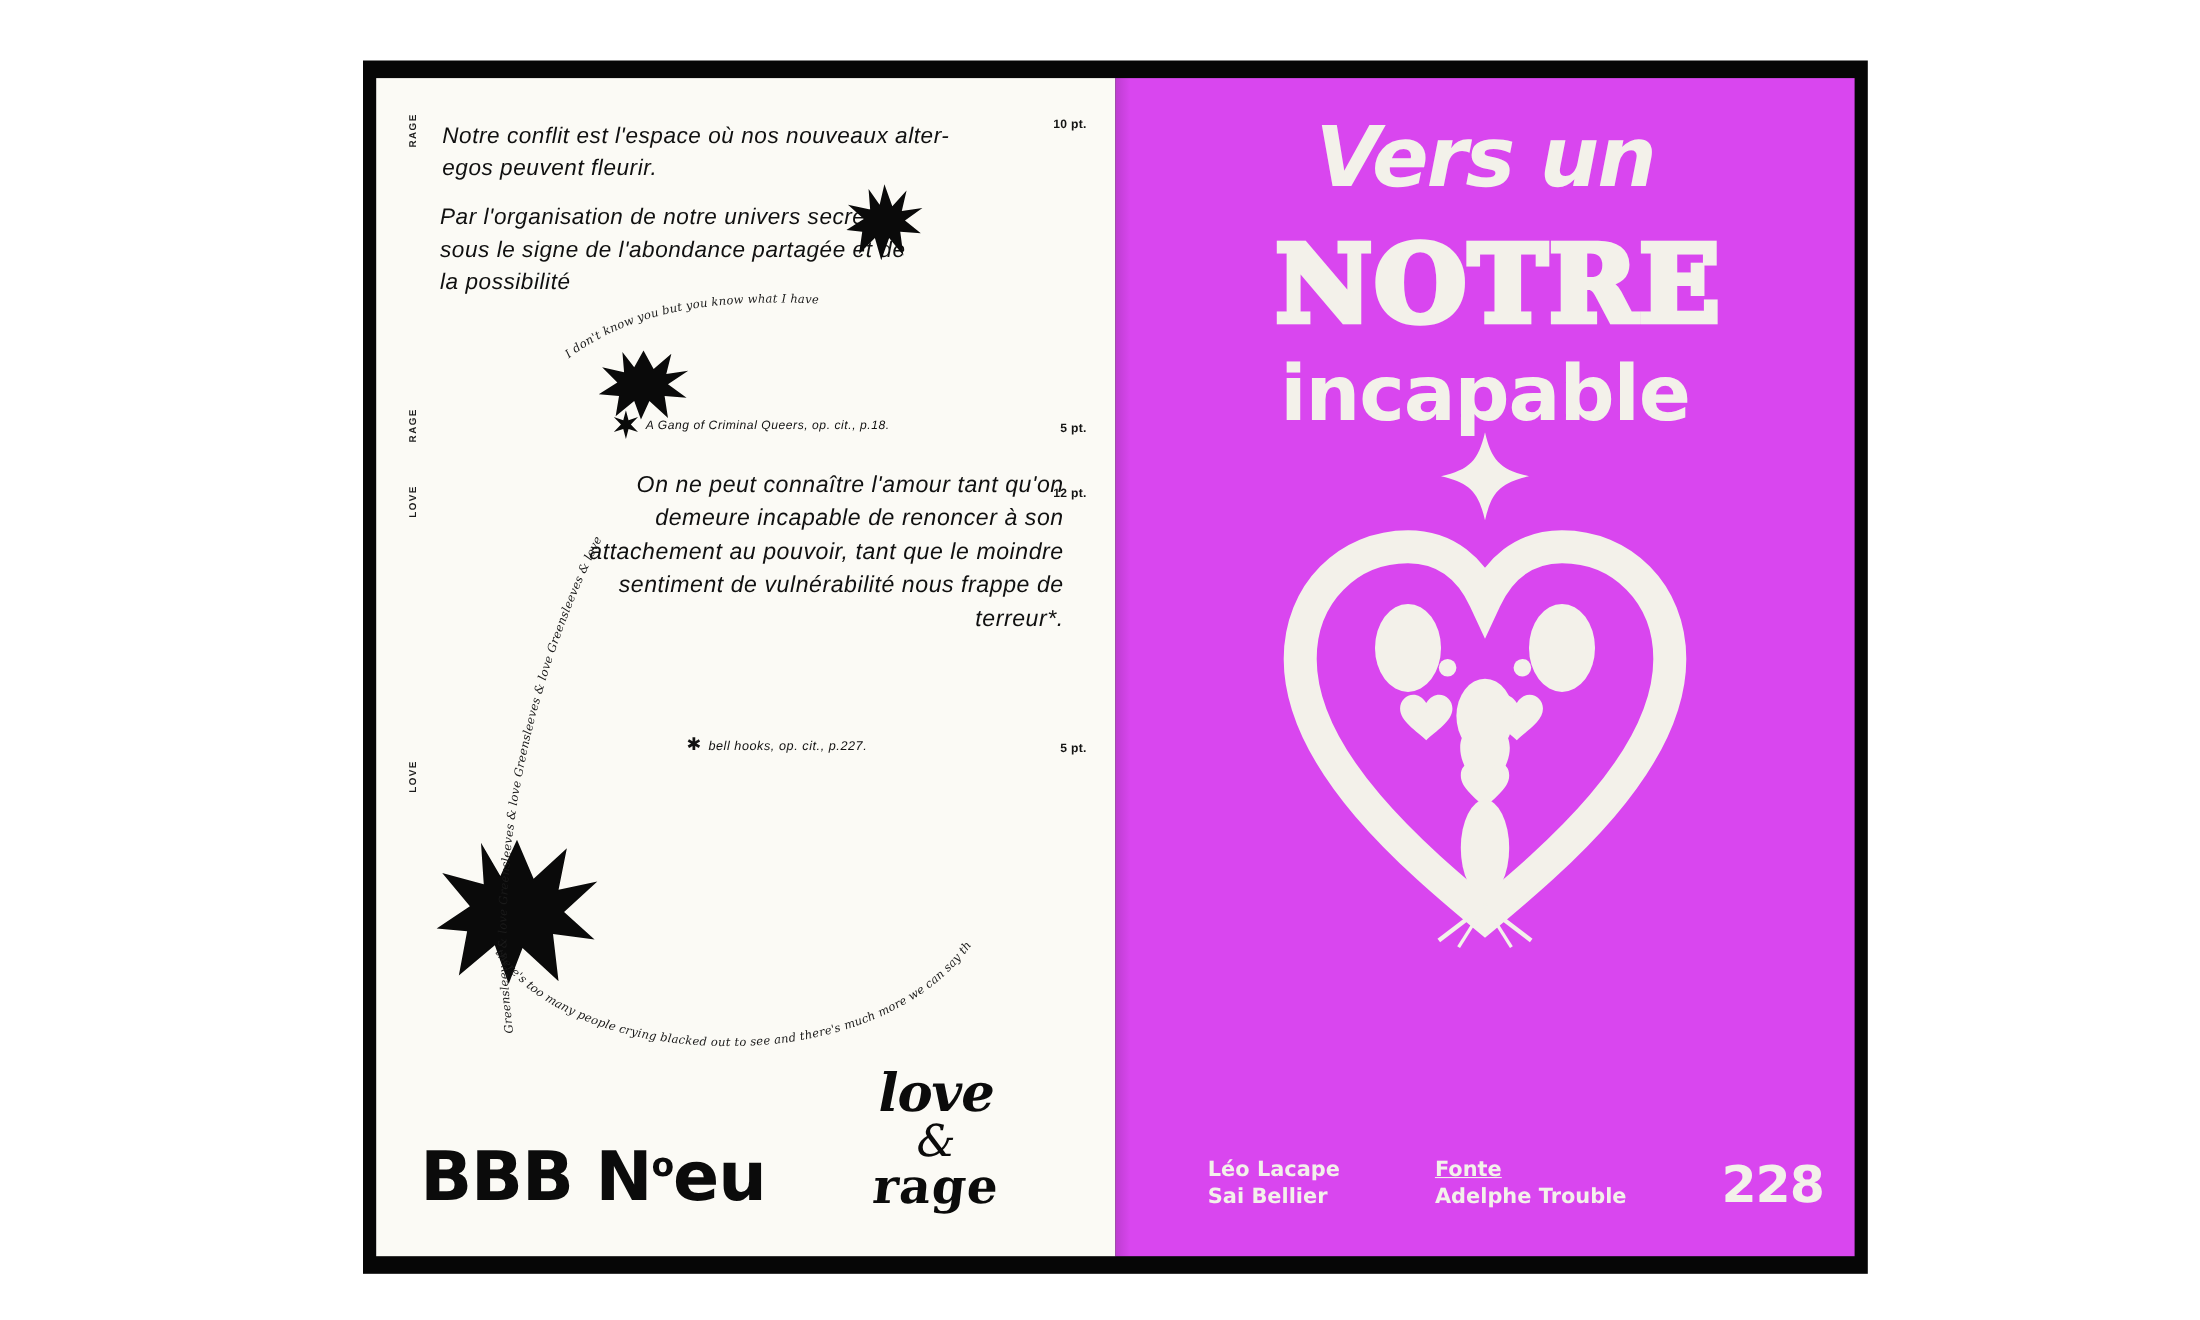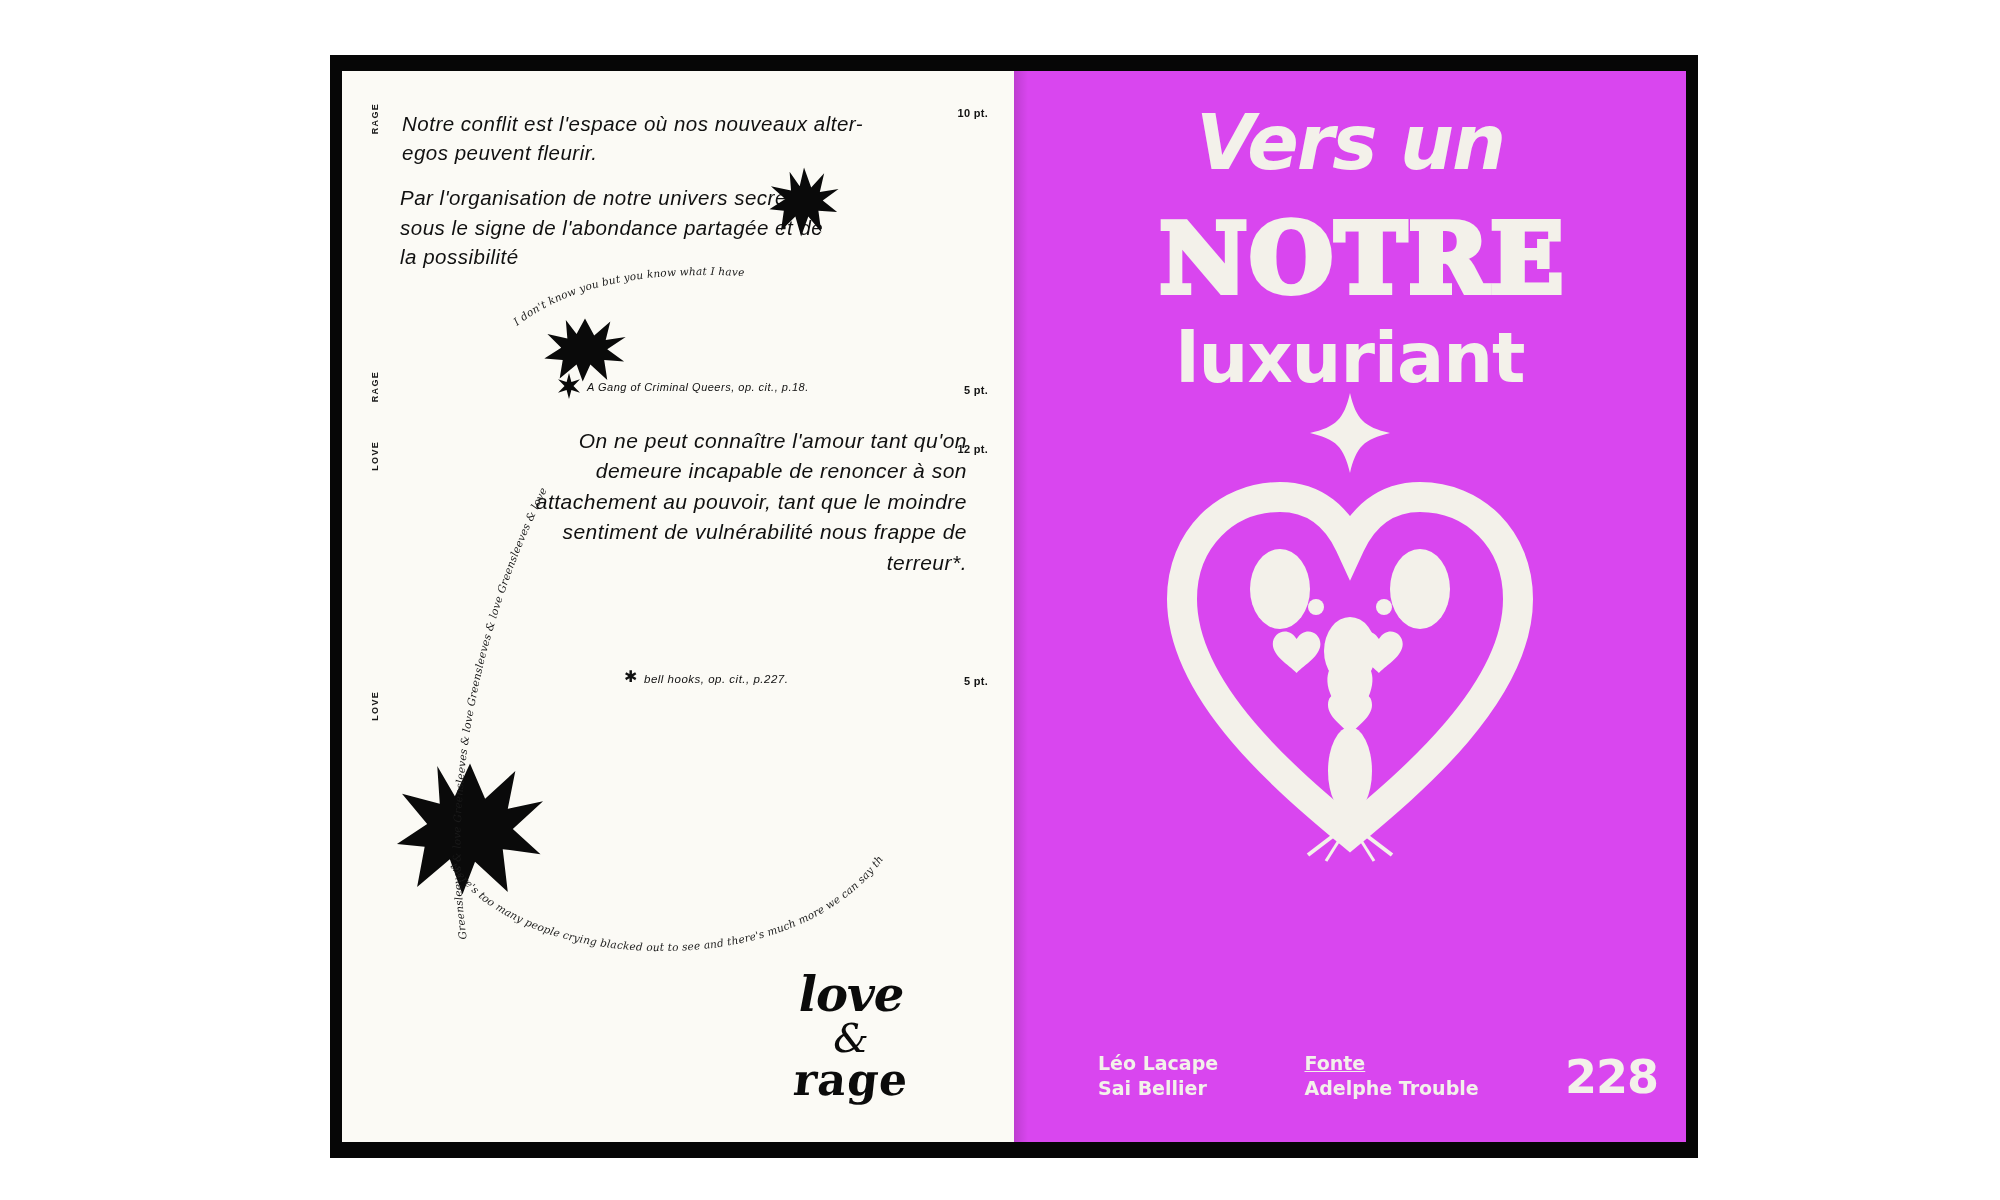--- a/index.html
+++ b/index.html
@@ -387,37 +387,40 @@
             <textPath href="#curveTop" startOffset="0">I don't know you but you know what I  have done you wrong  I don't know you but</textPath>
           </text>
           <text>
             <textPath href="#curveMid" startOffset="2">Greensleeves &amp; love Greensleeves &amp; love Greensleeves &amp; love Greensleeves &amp; love</textPath>
           </text>
           <text>
             <textPath href="#curveBot" startOffset="0">there's too many people crying blacked out to see and there's much more we can say that I hear that race is such a</textPath>
           </text>
         </svg>
 
+        <div class="bbb">
+          <span>BBB N</span><sup>o</sup><span>eu</span>
+        </div>
 
         <div class="loverage">
           <div class="lr-love">love</div>
           <div class="lr-amp">&amp;</div>
           <div class="lr-rage">rage</div>
         </div>
 
       </div>
 
       <div class="page-right">
 
         <div class="cover-title">
           <div class="ct-line1">Vers un</div>
           <div class="ct-ornate">
             <span class="ornate-word">NOTRE</span>
           </div>
-          <div class="ct-line3">luxuriant</div>
+          <div class="ct-line3">incapable</div>
         </div>
 
         <div class="heart-wrap">
           <svg width="420" height="470" viewBox="0 0 420 470">
             <g fill="#f3f1ea">
 
               <path d="M210 0 C216 26 224 34 250 40 C224 46 216 54 210 80 C204 54 196 46 170 40 C196 34 204 26 210 0 Z"></path>
 
               <path d="M210 440
                        C150 390 42 300 42 206

